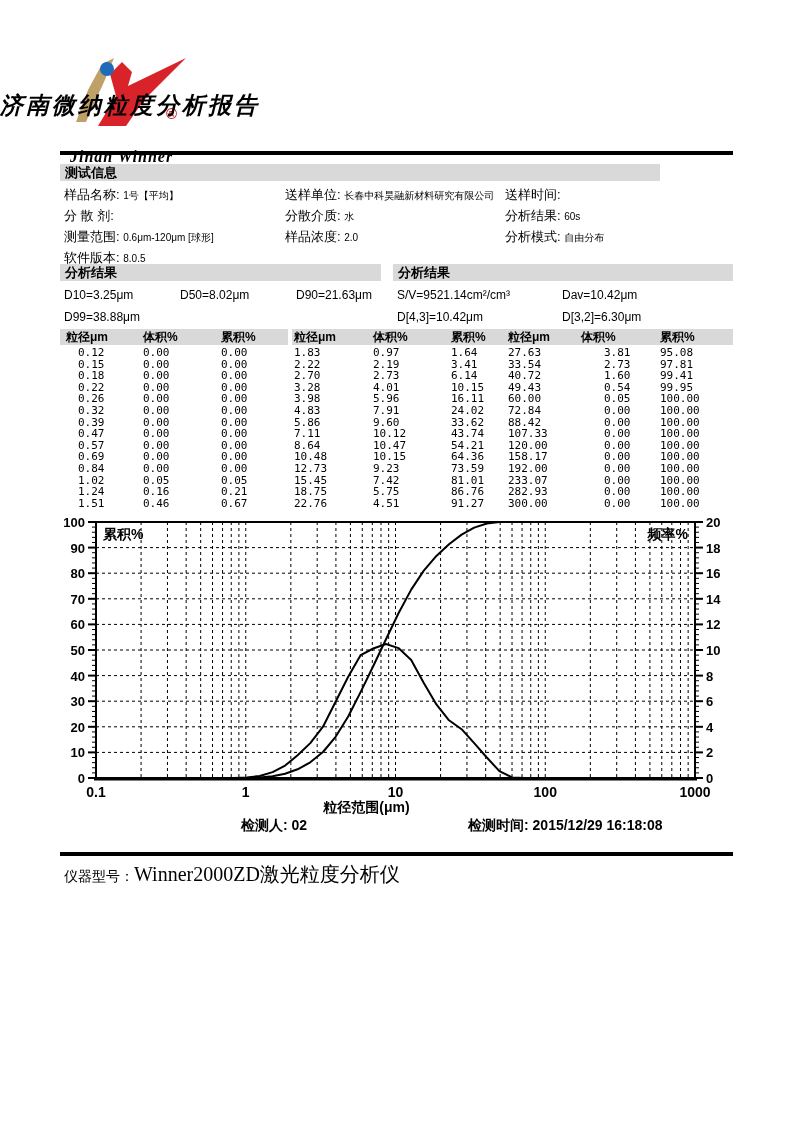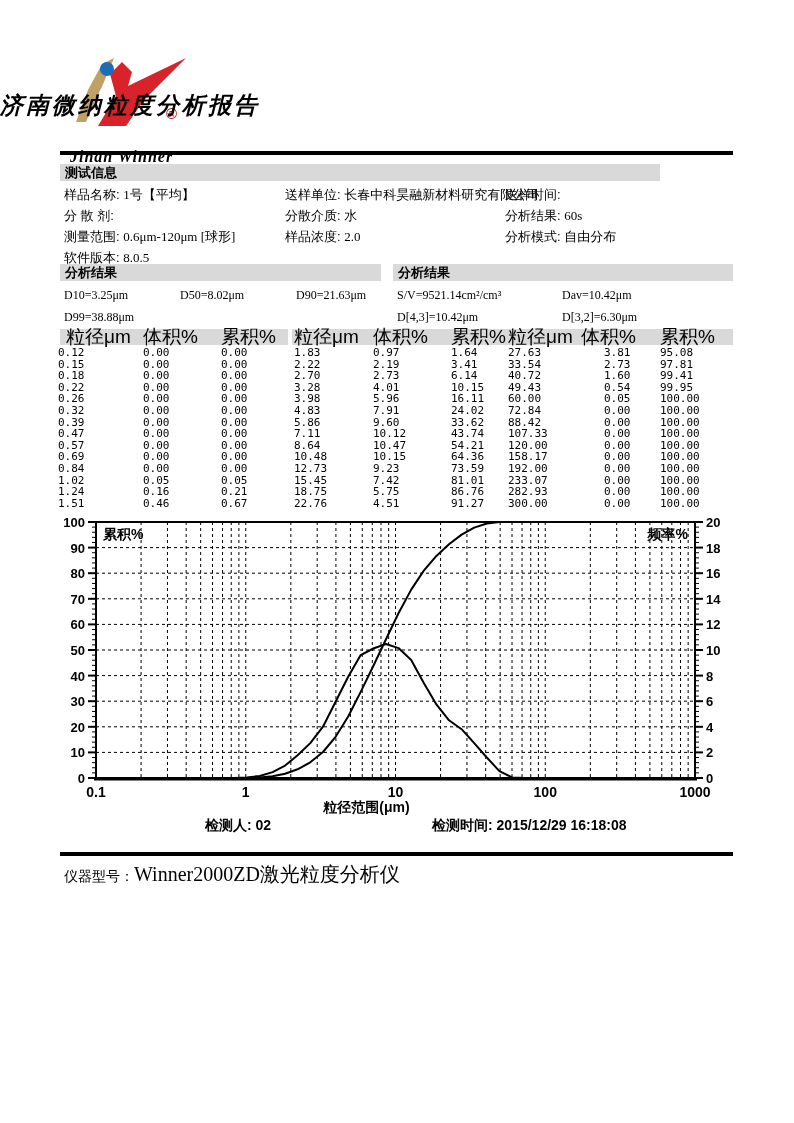--- a/index.html
+++ b/index.html
@@ -9,29 +9,29 @@
   
   #brand-text{left:70px;top:128px;font:bold italic 16px "Liberation Serif",serif;letter-spacing:1px;margin-top:20px;}
   #report-title{left:0;top:90px;width:794px;text-align:left;
                 font:bold italic 23px "Liberation Serif",serif;letter-spacing:3px;}
   .thick-rule{left:60px;width:673px;height:4px;background:#000;}
   
   .gbar{background:#d9d9d9;height:17px;font-weight:bold;font-size:13px;line-height:17px;
         padding-left:5px;box-sizing:border-box;}
   
   .info-field{height:16px;font-size:13px;white-space:nowrap;}
-  .info-field .val{font-family:Liberation Serif, serif;font-size:13px;}
-  
-  .res-item{height:15px;font-size:12px;font-family:Liberation Serif, serif;white-space:nowrap;}
-  
-  .th-cell{font-weight:normal;font-size:19px;height:16px;line-height:16px;white-space:nowrap;}
+  .info-field .val{font-family:Liberation Sans, sans-serif;font-size:10px;}
+  
+  .res-item{height:15px;font-size:12px;font-family:Liberation Sans, sans-serif;white-space:nowrap;}
+  
+  .th-cell{font-weight:bold;font-size:12px;height:16px;line-height:16px;white-space:nowrap;}
   .tcol{font-size:11px;line-height:11.6px;font-family:"DejaVu Sans Mono",monospace;white-space:nowrap;}
   
   #x-axis-label{left:0;top:799px;width:733px;text-align:center;font-weight:bold;font-size:14px;}
-  .foot-line{font-weight:bold;font-size:14px;white-space:nowrap;}
+  .foot-line{font-weight:bold;font-size:14px;white-space:nowrap;margin-left:36px;}
   #instrument-line{left:64px;top:861px;font-size:14px;white-space:nowrap;}
   #instrument-line .val{font-family:"Liberation Serif",serif;font-size:20px;}
   svg text{font-family:"Liberation Sans",sans-serif;}
 </style>
 </head>
 <body>
 
 <svg class="abs" style="left:68px;top:56px" width="125" height="72" viewBox="0 0 125 72">
   <polygon points="8,66 20,34 34,8 46,2 36,26 24,52 18,66" fill="#bfa168"></polygon>
   <polygon points="30,70 48,40 42,18 54,6 64,16 60,30 118,2 76,44 58,70" fill="#d8232a"></polygon>
@@ -75,21 +75,21 @@
 <div class="abs th-cell" style="left:143px;top:329px">体积%</div>
 <div class="abs th-cell" style="left:221px;top:329px">累积%</div>
 <div class="abs th-cell" style="left:294px;top:329px">粒径μm</div>
 <div class="abs th-cell" style="left:373px;top:329px">体积%</div>
 <div class="abs th-cell" style="left:451px;top:329px">累积%</div>
 <div class="abs th-cell" style="left:508px;top:329px">粒径μm</div>
 <div class="abs th-cell" style="left:581px;top:329px">体积%</div>
 <div class="abs th-cell" style="left:660px;top:329px">累积%</div>
 
 <div id="table-body">
-    <div class="abs tcol" style="left: 58px; top: 347px; text-align: center;">
+    <div class="abs tcol" style="left: 78px; top: 347px; text-align: center;">
       <div>0.12</div>
       <div>0.15</div>
       <div>0.18</div>
       <div>0.22</div>
       <div>0.26</div>
       <div>0.32</div>
       <div>0.39</div>
       <div>0.47</div>
       <div>0.57</div>
       <div>0.69</div>

